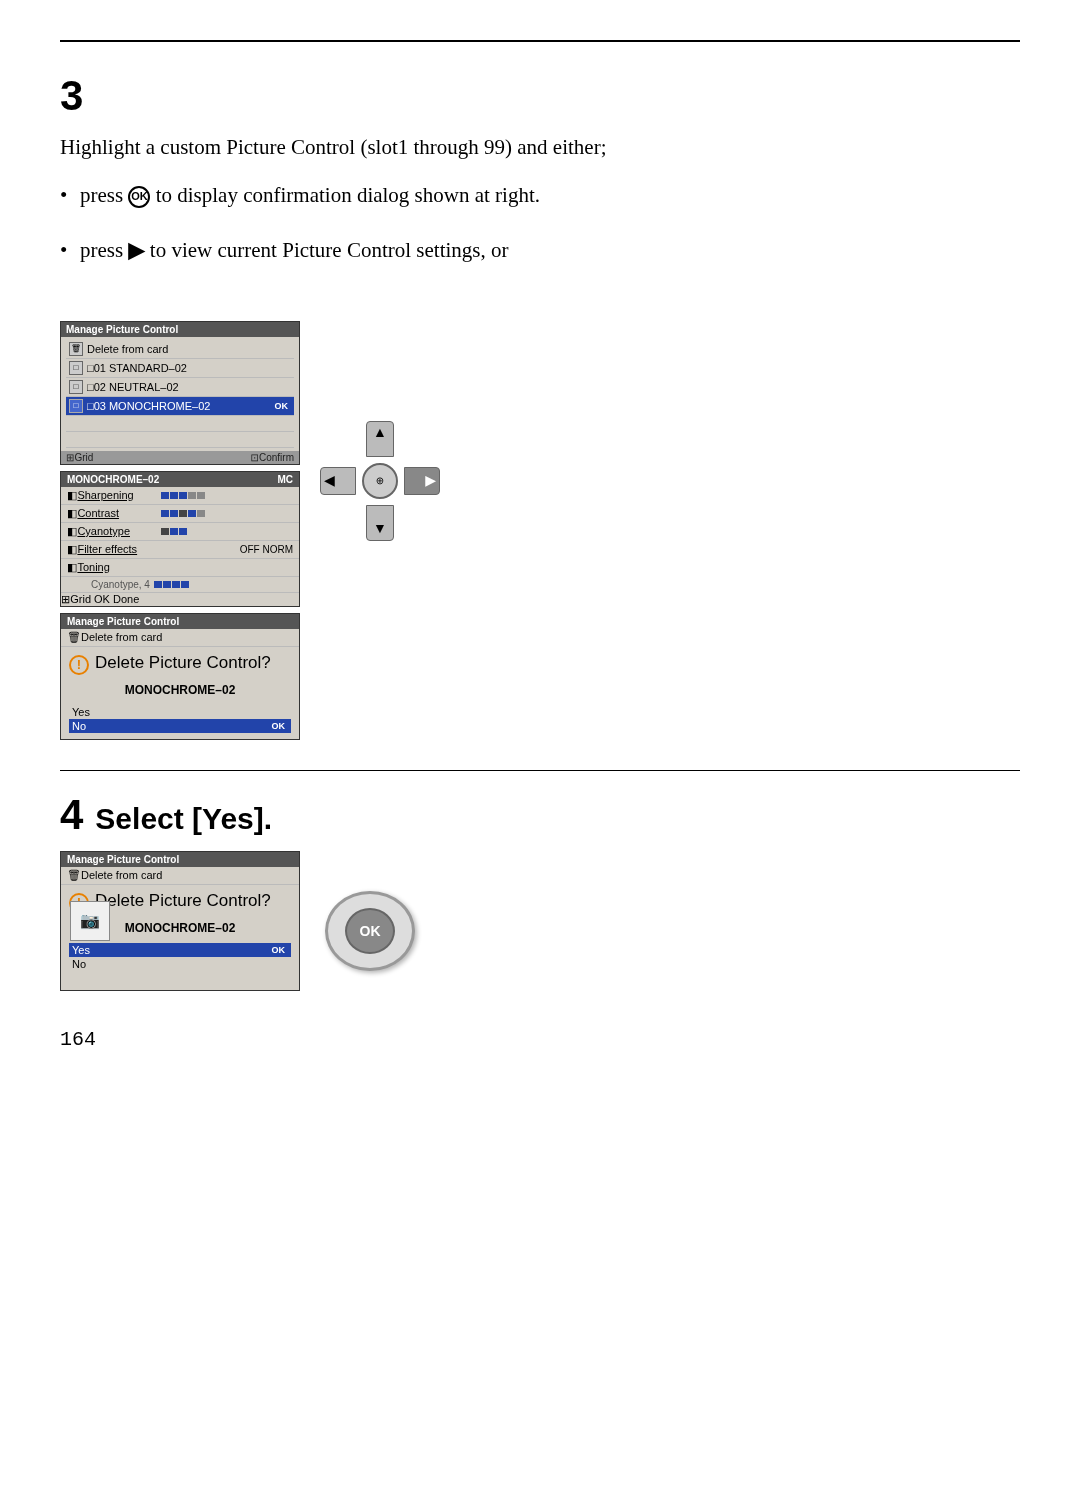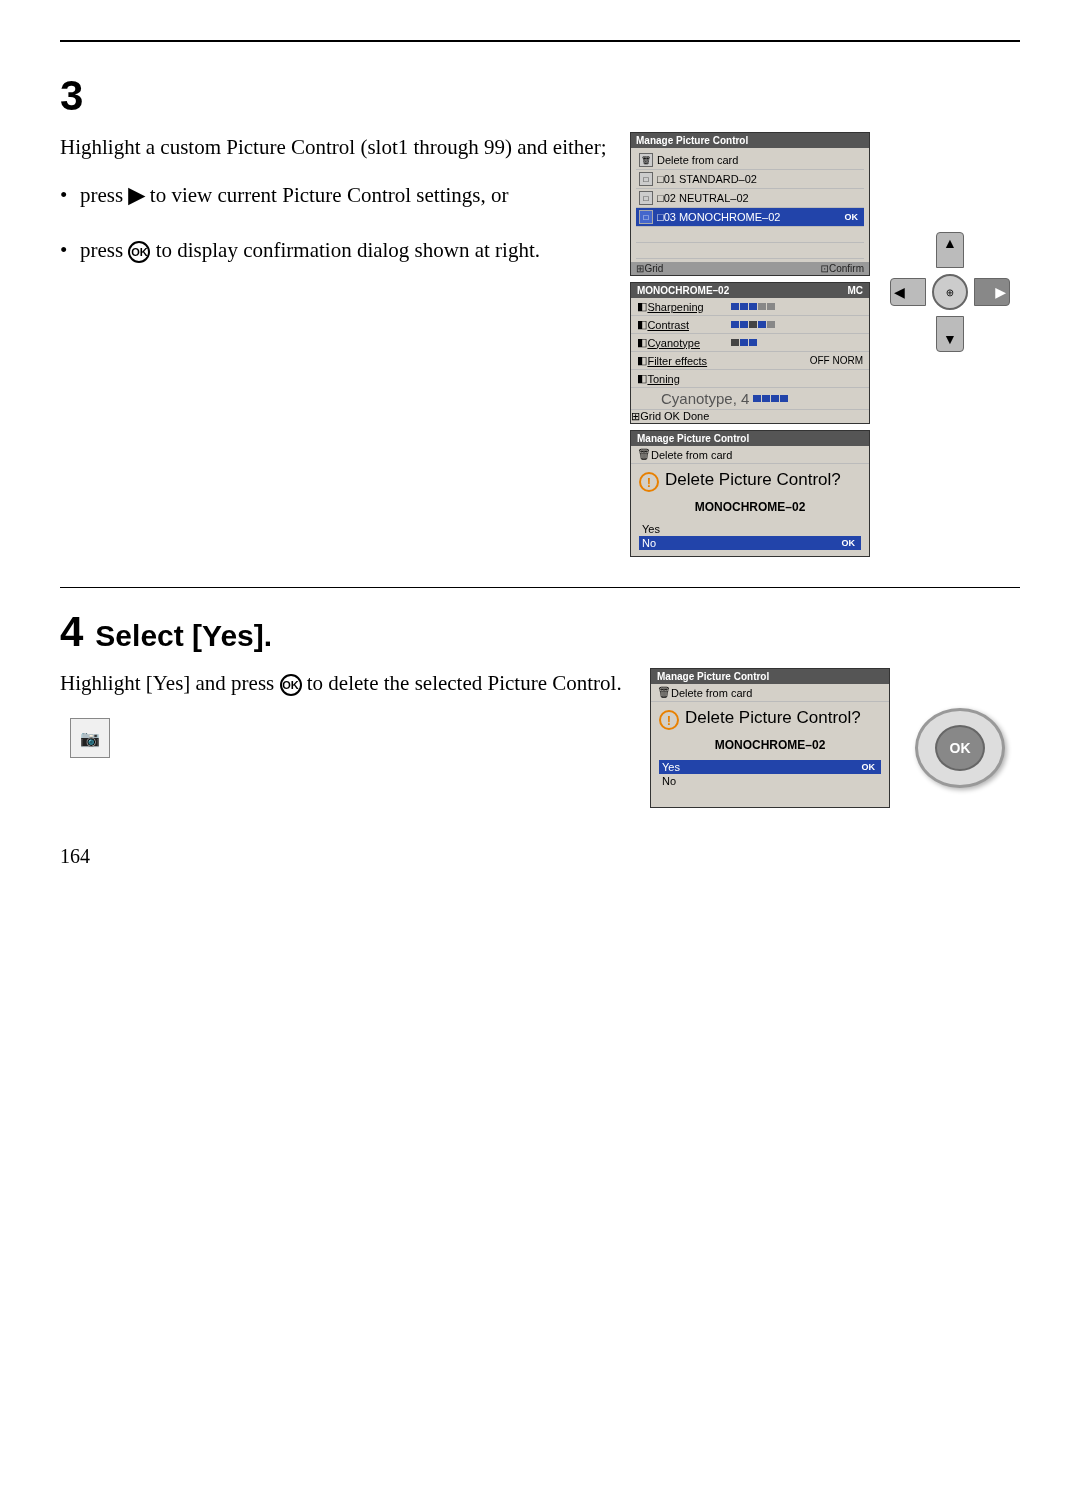--- a/index.html
+++ b/index.html
@@ -40,21 +40,22 @@
     }
 
     .step-title {
       font-size: 30px;
       font-weight: bold;
       font-family: Arial, sans-serif;
     }
 
     .step-content {
       display: flex;
-      gap: 14px;
+      gap: 30px;
+      flex-direction: column;
     }
 
     .step-text {
       flex: 1;
     }
 
     .step-text p {
       font-size: 21px;
       line-height: 1.5;
       margin-bottom: 16px;
@@ -398,21 +399,21 @@
     .divider {
       border-top: 1.5px solid #000;
       margin: 20px 0;
     }
 
     .page-number {
       position: absolute;
       bottom: 30px;
       left: 60px;
       font-size: 20px;
-      font-family: Liberation Serif, serif;
+      font-family: Liberation Mono, monospace;
     }
 
     .sidebar-icon {
       position: absolute;
       left: 10px;
       width: 40px;
       height: 40px;
       border: 1.5px solid #888;
       display: flex;
       align-items: center;
@@ -483,24 +484,24 @@
     <div class="step-header">
       <span class="step-number">3</span>
     </div>
 
     <div class="step-content">
 
       <div class="step-text">
         <p>Highlight a custom Picture Control (slot1 through 99) and either;</p>
         <ul class="bullet-list">
           <li>
-            <span>press <strong>▶</strong> to view current Picture Control settings, or</span>
+            <span>press <span class="ok-symbol">OK</span> to display confirmation dialog shown at right.</span>
           </li>
           <li>
-            <span>press <span class="ok-symbol">OK</span> to display confirmation dialog shown at right.</span>
+            <span>press <strong>▶</strong> to view current Picture Control settings, or</span>
           </li>
         </ul>
       </div>
 
       <div class="step3-right">
         <div class="step3-screens">
 
           <div class="camera-screen">
             <div class="screen-header">
               <span>Manage Picture Control</span>
@@ -571,21 +572,21 @@
             <div class="setting-row">
               <span class="icon-box">◧</span>
               <span class="setting-label">Filter effects</span>
               <span class="setting-val">OFF NORM</span>
             </div>
             <div class="setting-row">
               <span class="icon-box">◧</span>
               <span class="setting-label">Toning</span>
               <span class="setting-val"></span>
             </div>
-            <div class="setting-row" style="padding-left:30px; font-size:15px; color:#555;">
+            <div class="setting-row" style="padding-left:30px; font-size:10px; color:#555;">
               <span>Cyanotype, 4</span>
               <div class="value-bar-container">
                 <span class="bar-segment"></span>
                 <span class="bar-segment"></span>
                 <span class="bar-segment"></span>
                 <span class="bar-segment"></span>
               </div>
             </div>
             <div class="screen-footer">
               <span>⊞Grid</span>
@@ -641,27 +642,20 @@
       <span class="step-number">4</span>
       <span class="step-title">Select [Yes].</span>
     </div>
 
     <div class="sidebar-icon" style="top: 110px;">
       <span>📷</span>
     </div>
 
     <div class="step-content">
 
-      <div class="step-text">
-        <p>
-          <span>Highlight [Yes] and press </span>
-          <span class="ok-symbol">OK</span>
-          <span> to delete the selected Picture Control.</span>
-        </p>
-      </div>
 
       <div style="display:flex; gap:10px;">
 
         <div class="confirm-screen" style="margin-top:0;">
           <div class="screen-header">
             <span>Manage Picture Control</span>
           </div>
           <div class="top-row">
             <span class="icon-box">🗑</span>
             <span>Delete from card</span>

